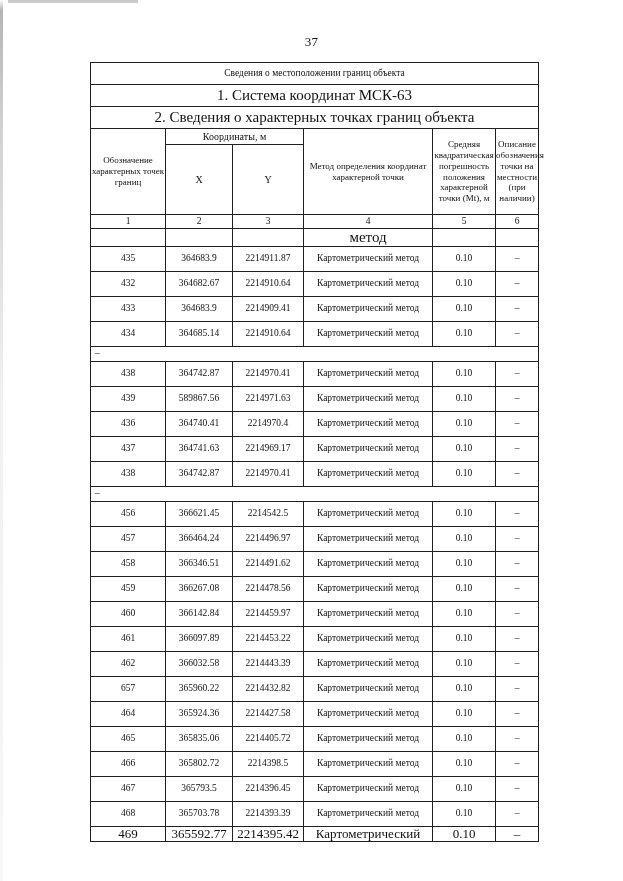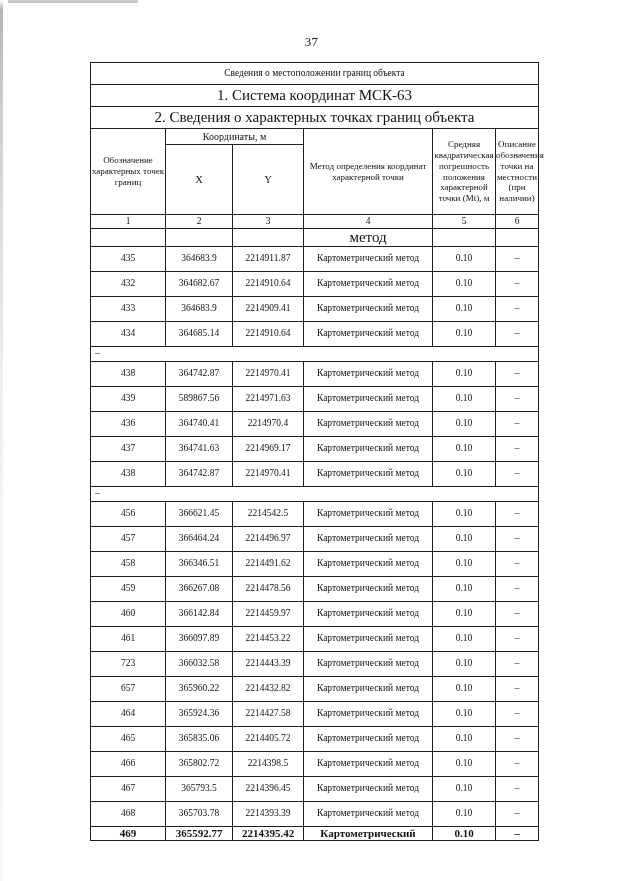--- a/index.html
+++ b/index.html
@@ -121,23 +121,22 @@
     vertical-align: top;
   }
   .sep-row td {
     height: 14px;
     text-align: left;
     padding-left: 4px;
     font-size: 9.5px;
   }
   .last-row td {
     height: 13px;
-    font-size: 11px;
+    font-size: 13px;
     vertical-align: top;
-    font-weight: bold;
   }
   .dash {
     font-size: 9.5px;
   }
 
   
   .doc-table td {
     border-color: #22201f;
   }
 </style>
@@ -325,21 +324,21 @@
         </tr>
         <tr class="data-row">
           <td>461</td>
           <td>366097.89</td>
           <td>2214453.22</td>
           <td class="method">Картометрический метод</td>
           <td>0.10</td>
           <td class="dash">–</td>
         </tr>
         <tr class="data-row">
-          <td>723</td>
+          <td>462</td>
           <td>366032.58</td>
           <td>2214443.39</td>
           <td class="method">Картометрический метод</td>
           <td>0.10</td>
           <td class="dash">–</td>
         </tr>
         <tr class="data-row">
           <td>657</td>
           <td>365960.22</td>
           <td>2214432.82</td>

